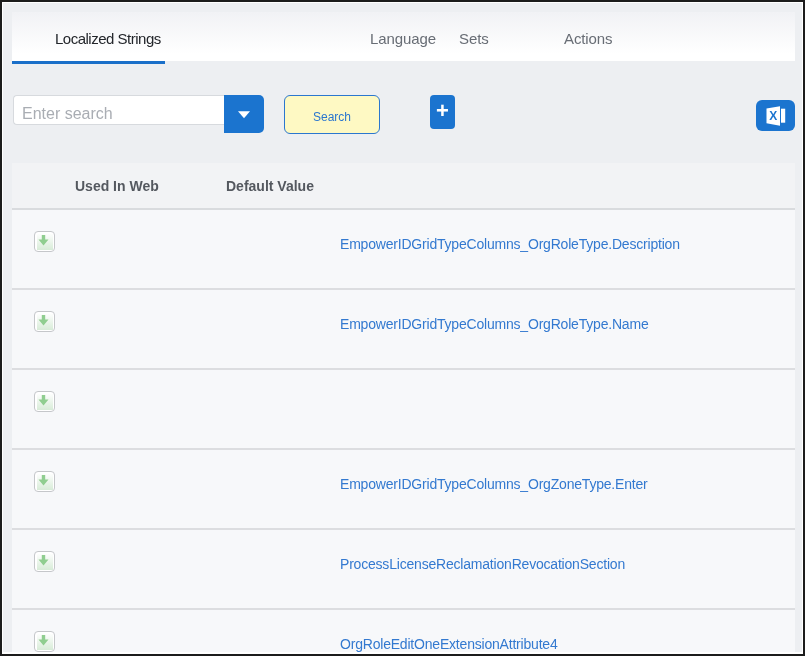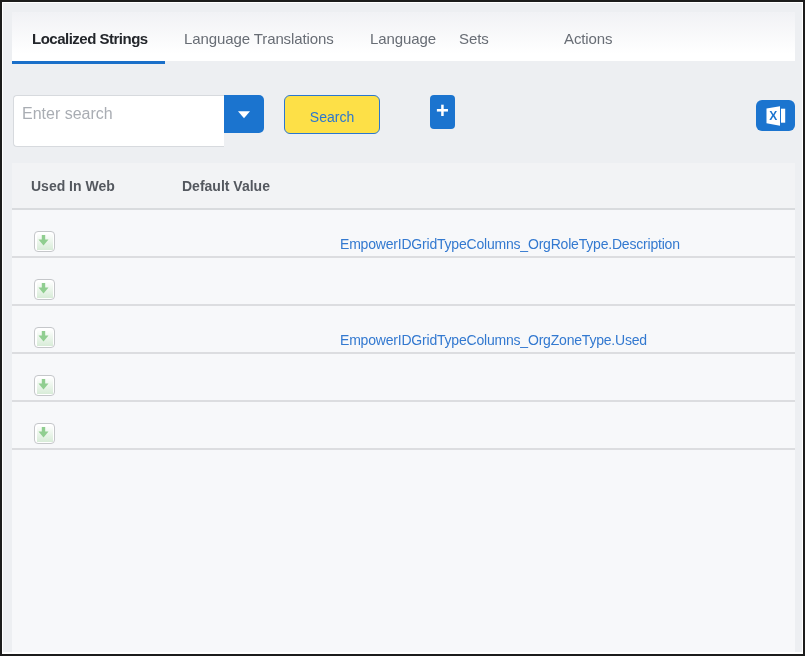--- a/index.html
+++ b/index.html
@@ -17,84 +17,83 @@
     background:linear-gradient(#f1f2f5, #ffffff 85%);
     display:flex;
   }
   .tab {
     position:absolute; top:17px;
     font-size:15px; color:#686d75;
     line-height:20px;
     letter-spacing:-0.1px;
     white-space:nowrap;
   }
-  .tab.active { color:#23262b; font-weight:bold; letter-spacing:-0.5px; }
+  .tab.active { color:#23262b; font-weight:normal; letter-spacing:-0.5px;margin-left:23px; }
   .underline {
     position:absolute; left:10px; top:59px; width:153px; height:3px;
     background:#1a6fc9;
   }
   
   .searchbox {
-    position:absolute; left:11px; top:93px; width:211px; height:52px;
+    position:absolute; left:11px; top:93px; width:211px; height:30px;
     background:#fff; border:1px solid #d7dade; border-right:none;
     border-radius:4px 0 0 4px;
     font-size:16px; color:#a9adb3; line-height:36px; padding-left:8px;
   }
   .dropbtn {
     position:absolute; left:222px; top:93px; width:40px; height:38px;
     background:#1b74cf; border-radius:0 5px 5px 0;
   }
   .dropbtn .tri {
     position:absolute; left:50%; top:50%; transform:translate(-50%,-40%);
     width:0; height:0;
     border-left:6px solid transparent; border-right:6px solid transparent;
     border-top:7.5px solid #fff;
   }
   .searchbtn {
     position:absolute; left:282px; top:93px; width:96px; height:39px;
-    background:#fde047; border:1.5px solid #2b77cf; border-radius:6px;
-    color:#2b77cf; font-size:14px; text-align:center; line-height:43px;
+    background:#fef9c3; border:1.5px solid #2b77cf; border-radius:6px;
+    color:#2b77cf; font-size:12px; text-align:center; line-height:43px;
   }
   .plusbtn {
     position:absolute; left:428px; top:93px; width:25px; height:34px;
     background:#1b74cf; border-radius:4px;
     color:#fff; font-size:22px; font-weight:bold; text-align:center; line-height:32px;
   }
   .excelbtn {
     position:absolute; left:754px; top:98px; width:39px; height:31px;
     background:#1b74cf; border-radius:6px;
   }
   .excelbtn svg { position:absolute; left:50%; top:50%; transform:translate(-50%,-50%); }
   
   .table {
     position:absolute; left:10px; top:161px; width:783px; height:489px;
     background:#f7f8fa;
   }
   .thead {
     height:47px; background:#f2f3f5; border-bottom:2px solid #d9dbde;
     position:relative;
   }
-  .thead span { position:absolute; top:13px; font-size:14px; font-weight:bold; color:#54585f; line-height:20px; }
-  .row { height:48px; border-bottom:2px solid #dcdde0; position:relative; }
+  .thead span { position:absolute; top:13px; font-size:14px; font-weight:bold; color:#54585f; line-height:20px;margin-left:44px; }
+  .row { height:80px; border-bottom:2px solid #dcdde0; position:relative; }
   .row a { position:absolute; left:328px; top:24px; font-size:14px; color:#3379d0; text-decoration:none; line-height:20px; letter-spacing:-0.2px; }
   .dlicon {
     position:absolute; left:22px; top:21px; width:21px; height:21px;
     border:1.5px solid #c5c7ca; border-radius:4px;
     background:#fff;
   }
   .dlicon .g { position:absolute; left:1.5px; right:1.5px; top:1.5px; bottom:1.5px;
     background:linear-gradient(#fdfefd, #d8ecd8); }
   .dlicon svg { position:absolute; left:3px; top:2.5px; }
 </style>
 </head>
 <body>
   <div style="position:absolute;left:0;right:0;bottom:0;height:2px;background:#fff;z-index:5"></div>
   <div class="tabstrip">
     <div class="tab active" style="left:20px">Localized Strings</div>
-    <div class="tab" style="left:172px">Language Translations</div>
     <div class="tab" style="left:358px">Language</div>
     <div class="tab" style="left:447px">Sets</div>
     <div class="tab" style="left:552px">Actions</div>
   </div>
   <div class="underline"></div>
 
   <div class="searchbox">Enter search</div>
   <div class="dropbtn">
     <div class="tri"></div>
   </div>
@@ -122,39 +121,58 @@
       </div>
       <a>EmpowerIDGridTypeColumns_OrgRoleType.Description</a>
     </div>
     <div class="row">
       <div class="dlicon">
         <div class="g"></div>
         <svg width="11" height="11" viewBox="0 0 11 11">
           <path d="M3.8 0 h3.4 v4.4 h3.3 L5.5 10.6 L0.5 4.4 h3.3 Z" fill="#90ce90"></path>
         </svg>
       </div>
-    </div>
-    <div class="row">
-      <div class="dlicon">
-        <div class="g"></div>
-        <svg width="11" height="11" viewBox="0 0 11 11">
-          <path d="M3.8 0 h3.4 v4.4 h3.3 L5.5 10.6 L0.5 4.4 h3.3 Z" fill="#90ce90"></path>
-        </svg>
-      </div>
-      <a>EmpowerIDGridTypeColumns_OrgZoneType.Used</a>
+      <a>EmpowerIDGridTypeColumns_OrgRoleType.Name</a>
     </div>
     <div class="row">
       <div class="dlicon">
         <div class="g"></div>
         <svg width="11" height="11" viewBox="0 0 11 11">
           <path d="M3.8 0 h3.4 v4.4 h3.3 L5.5 10.6 L0.5 4.4 h3.3 Z" fill="#90ce90"></path>
         </svg>
       </div>
     </div>
     <div class="row">
       <div class="dlicon">
         <div class="g"></div>
         <svg width="11" height="11" viewBox="0 0 11 11">
           <path d="M3.8 0 h3.4 v4.4 h3.3 L5.5 10.6 L0.5 4.4 h3.3 Z" fill="#90ce90"></path>
         </svg>
       </div>
+      <a>EmpowerIDGridTypeColumns_OrgZoneType.Enter</a>
+    </div>
+    <div class="row">
+      <div class="dlicon">
+        <div class="g"></div>
+        <svg width="11" height="11" viewBox="0 0 11 11">
+          <path d="M3.8 0 h3.4 v4.4 h3.3 L5.5 10.6 L0.5 4.4 h3.3 Z" fill="#90ce90"></path>
+        </svg>
+      </div>
+      <a>ProcessLicenseReclamationRevocationSection</a>
+    </div>
+    <div class="row">
+      <div class="dlicon">
+        <div class="g"></div>
+        <svg width="11" height="11" viewBox="0 0 11 11">
+          <path d="M3.8 0 h3.4 v4.4 h3.3 L5.5 10.6 L0.5 4.4 h3.3 Z" fill="#90ce90"></path>
+        </svg>
+      </div>
+      <a>OrgRoleEditOneExtensionAttribute4</a>
+    </div>
+    <div class="row">
+      <div class="dlicon">
+        <div class="g"></div>
+        <svg width="11" height="11" viewBox="0 0 11 11">
+          <path d="M3.8 0 h3.4 v4.4 h3.3 L5.5 10.6 L0.5 4.4 h3.3 Z" fill="#90ce90"></path>
+        </svg>
+      </div>
     </div>
   </div>
 
 </body></html>

